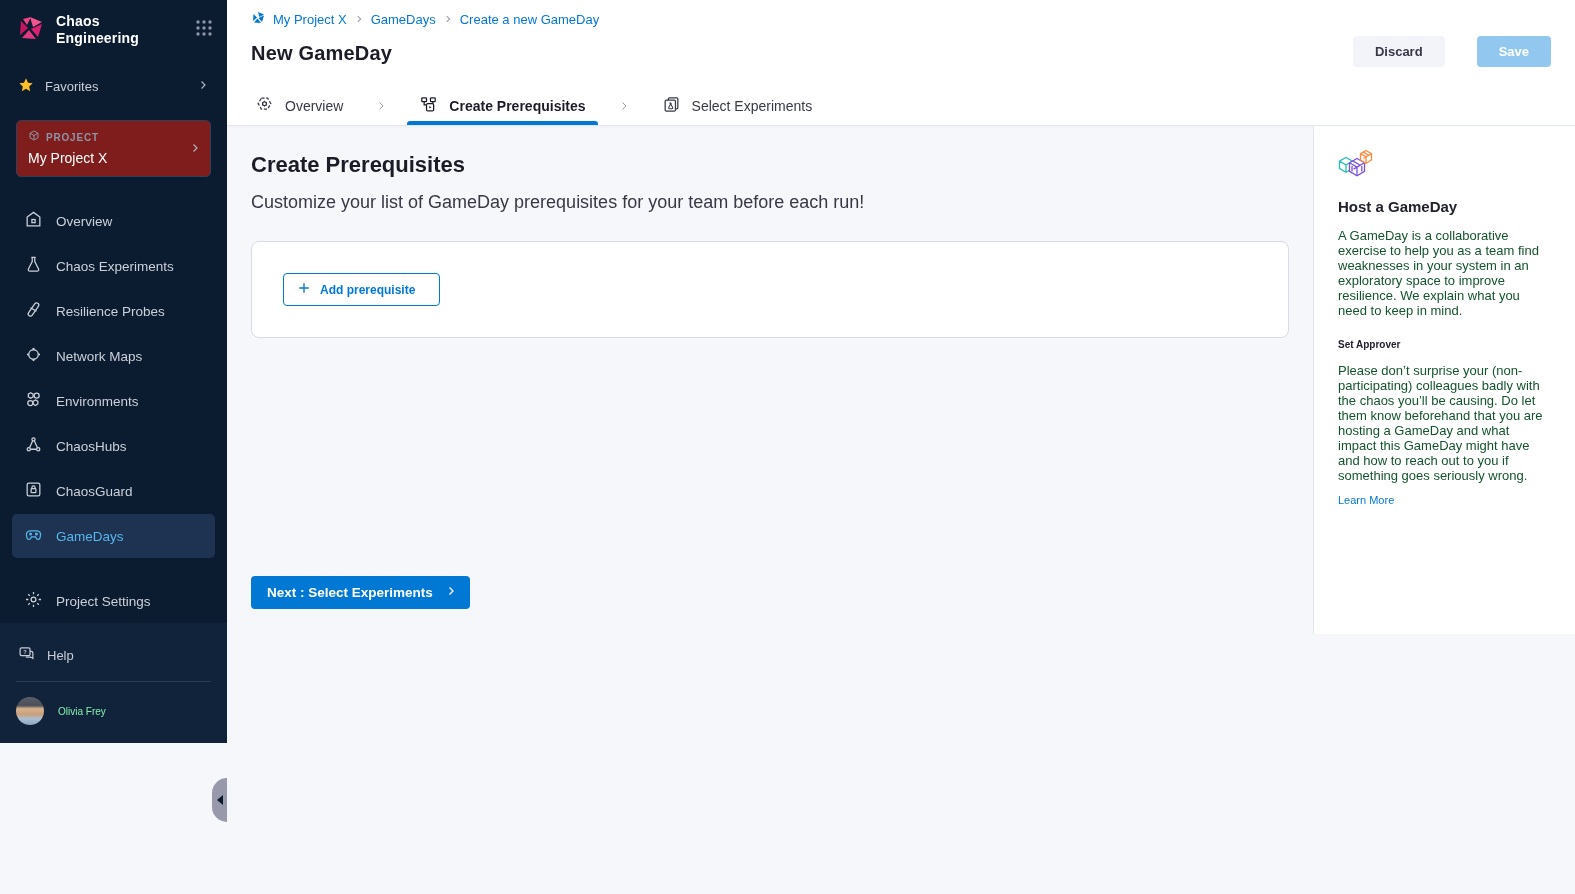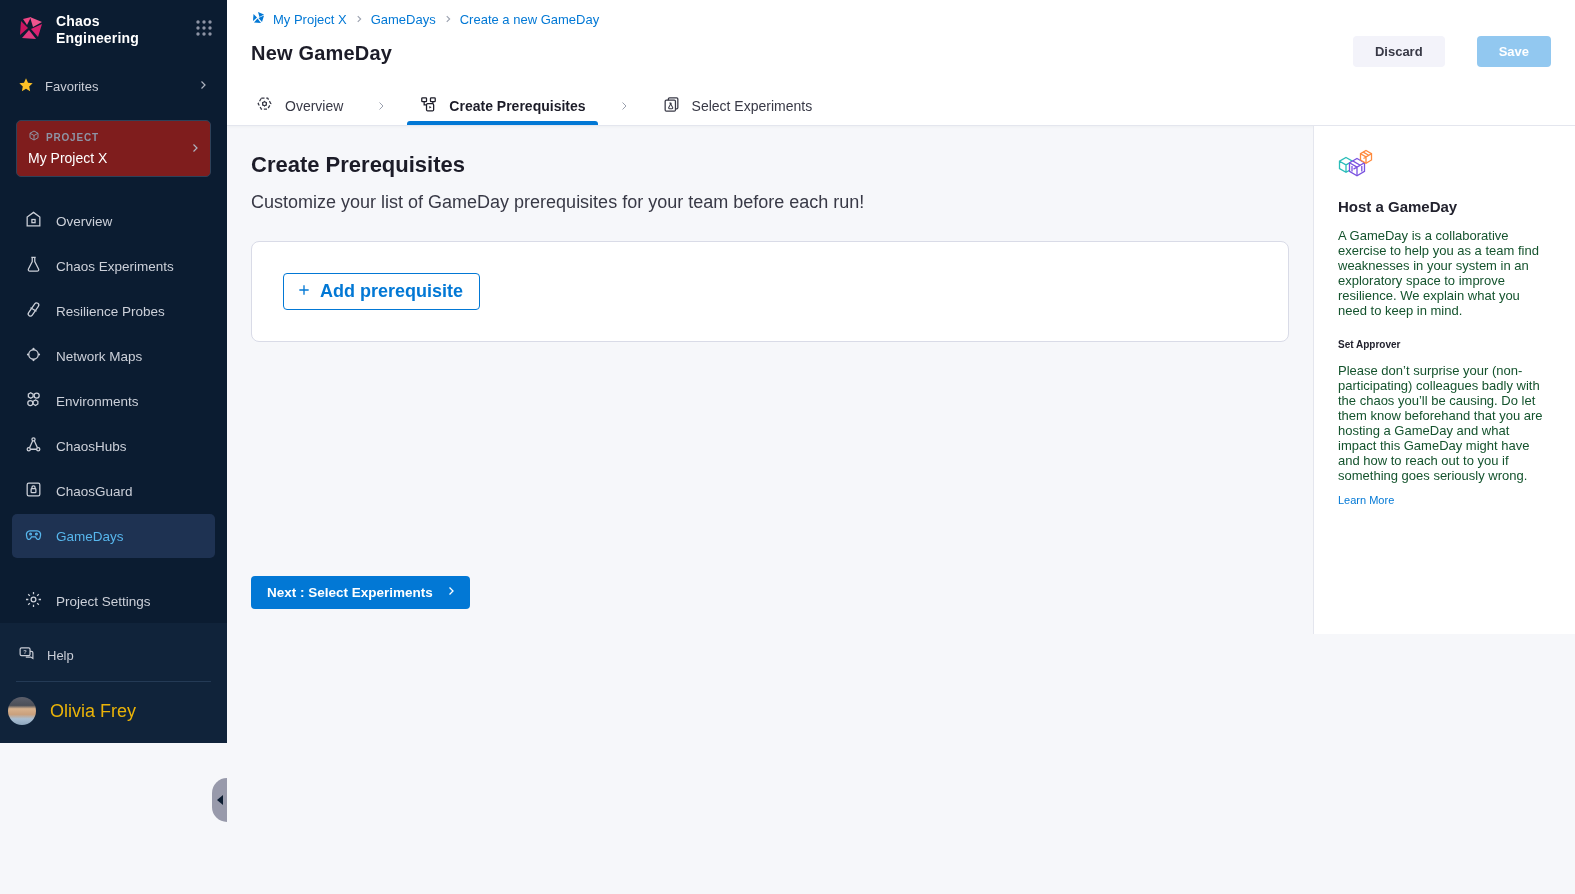--- a/index.html
+++ b/index.html
@@ -25,21 +25,21 @@
   .nav { padding:16px 12px 0 12px; display:flex; flex-direction:column; gap:1px; }
   .nav-item { display:flex; align-items:center; gap:13px; padding:11px 12px; border-radius:5px; font-size:13.5px; color:#ccd0d9; cursor:pointer; }
   .nav-item svg { flex:none; }
   .nav-item.active { background:#1e3252; color:#57b6ec; }
   .sidebar-divider { height:1px; background:#223550; margin:11px 18px 10px 18px; }
   .settings-item { margin:0 12px; }
 
   .sidebar-bottom { margin-top:auto; background:#10233a; padding-top:8px; }
   .help-row { display:flex; align-items:center; gap:12px; padding:14px 18px; font-size:13px; color:#c9cdd6; cursor:pointer; }
   .bottom-divider { height:1px; background:#243a55; margin:2px 16px; }
-  .user-row { display:flex; align-items:center; gap:14px; padding:13px 16px 18px 8px; font-size:18px; color:#eab308; cursor:pointer; }
+  .user-row { display:flex; align-items:center; gap:14px; padding:13px 16px 18px 16px; font-size:10px; color:#86efac; cursor:pointer; }
   .avatar { width:28px; height:28px; border-radius:50%; flex:none;
     background:linear-gradient(180deg,#5c5f6b 0%,#4c4f58 30%,#d8b28e 42%,#caa07c 62%,#a9bed2 78%,#8da6bd 100%); }
 
   .collapse-handle { position:absolute; right:0; top:778px; width:15px; height:44px; background:#989aab; border-radius:22px 0 0 22px; display:flex; align-items:center; justify-content:center; cursor:pointer; }
 
   
   .main { flex:1; display:flex; flex-direction:column; min-width:0; }
   .page-header { background:#fff; padding:10px 24px 0 24px; height:87px; flex:none; position:relative; }
   .breadcrumb { display:flex; align-items:center; gap:7px; font-size:13px; }
   .crumb { color:#0278d5; text-decoration:none; cursor:pointer; }
@@ -55,21 +55,21 @@
   .tab { display:flex; align-items:center; gap:11px; height:100%; padding:0 14px; font-size:14px; color:#383946; position:relative; cursor:pointer; }
   .tab.active { font-weight:bold; color:#1c1c28; }
   .tab.active::after { content:""; position:absolute; left:2px; right:2px; bottom:0; height:4px; background:#0278d5; border-radius:3px 3px 0 0; }
   .tab-sep { padding:0 18px; display:flex; align-items:center; }
 
   .content { flex:1; display:flex; min-height:0; }
   .work-area { flex:1; padding:20px 24px 25px 24px; display:flex; flex-direction:column; min-width:0; }
   .content-heading { font-size:22px; font-weight:bold; color:#1c1c28; margin-top:6px; }
   .content-subtitle { font-size:18px; color:#383946; margin-top:14px; }
   .prereq-card { margin-top:28px; background:#fff; border:1px solid #d9dbe7; border-radius:8px; padding:31px 31px; }
-  .add-btn { display:inline-flex; align-items:center; gap:9px; background:#fff; border:1px solid #0278d5; color:#0278d5; border-radius:4px; padding:7px 16px 7px 13px; font-size:18px; font-weight:bold; font-family:inherit; cursor:pointer; }
+  .add-btn { display:inline-flex; align-items:center; gap:9px; background:#fff; border:1px solid #0278d5; color:#0278d5; border-radius:4px; padding:7px 24px 7px 13px; font-size:12px; font-weight:bold; font-family:inherit; cursor:pointer; }
   .next-btn { margin-top:auto; align-self:flex-start; display:inline-flex; align-items:center; gap:12px; background:#0278d5; color:#fff; border:none; border-radius:4px; padding:9px 13px 9px 16px; font-size:13.5px; font-weight:bold; font-family:inherit; cursor:pointer; }
 
   
   .help-panel { width:262px; flex:none; background:#fff; border-left:1px solid #e4e6ee; padding:23px 24px; overflow:hidden; }
   .panel-title { font-size:15px; font-weight:bold; color:#22222e; margin-top:11px; }
   .panel-text { font-size:13px; line-height:15px; color:#14532d; margin-top:13px; }
   .panel-subtitle { font-size:10px; font-weight:bold; color:#22222e; margin-top:21px; }
   .learn-more { display:inline-block; margin-top:11px; font-size:11px; color:#0278d5; cursor:pointer; text-decoration:none; }
 </style>
 </head>

